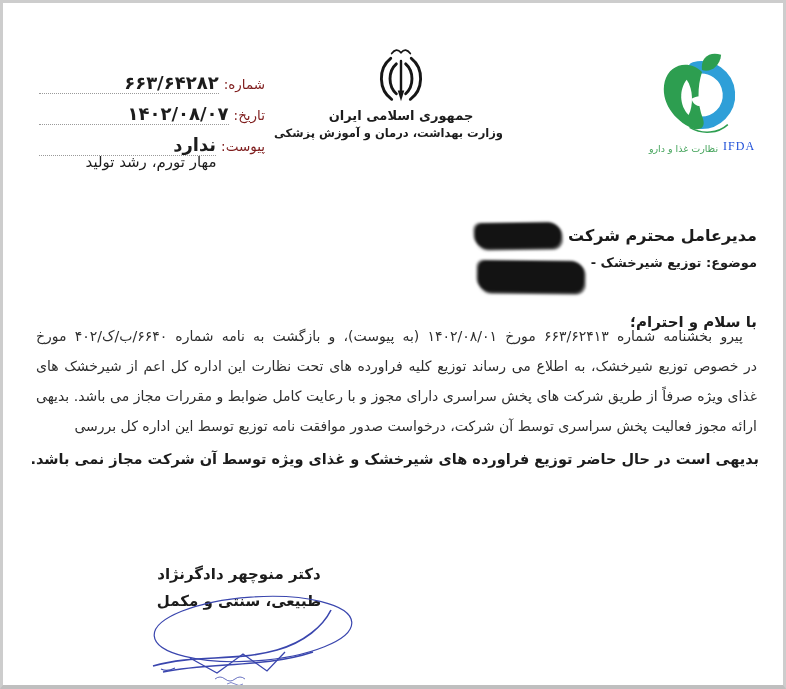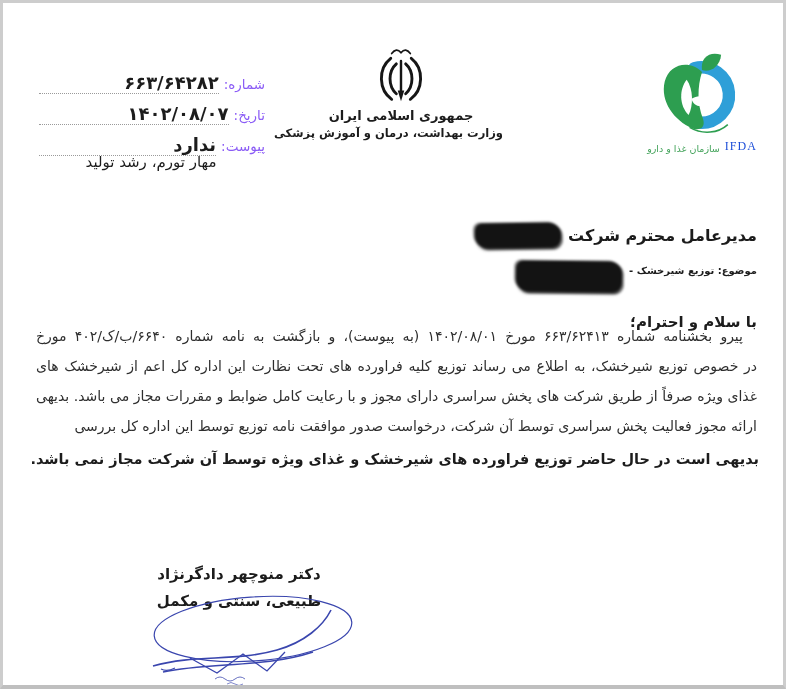--- a/index.html
+++ b/index.html
@@ -5,40 +5,40 @@
   html,body{margin:0;padding:0;background:#e9e9e9;}
   .page{
     position:relative; width:786px; height:689px; box-sizing:border-box;
     background:#ffffff; overflow:hidden;
     border:3px solid #cdcdcd; border-bottom:4px solid #bfbfbf;
     font-family:"DejaVu Sans", sans-serif; color:#1c1c1c;
   }
   
   .meta{position:absolute; top:60px; left:34px; width:228px; direction:rtl;}
   .meta-row{display:flex; align-items:flex-end; height:31px;}
-  .meta-label{font-size:13.5px; color:#8b5cf6; white-space:nowrap; padding-bottom:2px;}
+  .meta-label{font-size:13.5px; color:#7f1d1d; white-space:nowrap; padding-bottom:2px;}
   .meta-leader{flex:1; border-bottom:1.5px dotted #9a9a9a; margin-left:2px; margin-right:5px;
     text-align:right; font-weight:bold; font-size:18px; line-height:20px; white-space:nowrap;}
   .slogan{position:absolute; top:150px; left:34px; width:228px; text-align:center;
     font-weight:normal; font-size:15px; direction:rtl;}
   
   .emblem{position:absolute; top:42px; left:296px; width:204px; text-align:center;}
   .emblem svg{display:block; margin:0 auto;}
   .emblem-country{font-size:13px; font-weight:bold; margin-top:1px; direction:rtl;}
   .emblem-ministry{font-size:11.5px; font-weight:bold; margin-top:3px; direction:rtl; white-space:nowrap;}
   
   .ifda{position:absolute; top:48px; left:628px; width:142px; text-align:center;}
   .ifda-caption{display:flex; direction:ltr; justify-content:center; align-items:flex-end; gap:5px; margin-top:-2px;}
   .ifda-fa{font-size:9.5px; color:#43a35a; direction:rtl; white-space:nowrap;}
   .ifda-en{font-size:12px; color:#1d4ed8; letter-spacing:1px; font-family:"Liberation Serif", serif;}
   
   .addressee{position:absolute; top:220px; right:26px; direction:rtl; display:flex; align-items:center; gap:7px;
     font-weight:bold; font-size:16px;}
-  .subject{position:absolute; top:252px; right:26px; direction:rtl; display:flex; align-items:center; gap:7px;
-    font-weight:bold; font-size:10px;}
+  .subject{position:absolute; top:252px; right:26px; direction:rtl; display:flex; gap:7px;
+    font-weight:bold; font-size:13px;}
   .salutation{position:absolute; top:310px; right:26px; direction:rtl; font-weight:bold; font-size:15px;}
   .redaction{display:inline-block; background:#131313; filter:blur(0.8px);
     border-radius:7px 12px 9px 13px; transform:rotate(-0.8deg);
     box-shadow:2px 2px 0 0 rgba(20,20,20,.55), -2px -1px 0 0 rgba(25,25,25,.5), 0 3px 2px -1px rgba(40,40,40,.6);}
   .redaction.r1{width:86px; height:25px;}
   .redaction.r2{width:106px; height:31px; transform:translateY(6px) rotate(0.6deg);}
   
   .body{position:absolute; top:318px; right:26px; left:33px; direction:rtl;
     font-size:14px; color:#2e2e2e;}
   .body .bline{height:30px; line-height:30px; overflow:hidden;
@@ -91,21 +91,21 @@
   <div class="ifda">
     <svg width="108" height="86" viewBox="0 0 110 90">
       <path d="M52 75 A29 29 0 1 0 47 18" fill="none" stroke="#2e9fd8" stroke-width="13" stroke-linecap="round"></path>
       <path d="M55 22 C42 9 21 13 16 32 C11 53 26 73 45 81 C53 84 59 80 56 71 C50 55 50 38 55 22 Z" fill="#2d9e50"></path>
       <path d="M55 20 C53 6 64 0 75 4 C74 16 64 23 55 20 Z" fill="#2d9e50"></path>
       <path d="M39 30 C31 40 31 57 41 67 C46 57 46 40 39 30 Z" fill="#ffffff"></path>
       <path d="M44 50 C52 45 59 47 61 55 C54 60 46 58 44 50 Z" fill="#ffffff"></path>
       <path d="M42 80 C56 88 72 86 82 77" fill="none" stroke="#2d9e50" stroke-width="1.6"></path>
     </svg>
     <div class="ifda-caption">
-      <span class="ifda-fa">سازمان غذا و دارو</span>
+      <span class="ifda-fa">نظارت غذا و دارو</span>
       <span class="ifda-en">IFDA</span>
     </div>
   </div>
 
   <div class="addressee">
     <span>مدیرعامل محترم شرکت</span>
     <span class="redaction r1"></span>
   </div>
   <div class="subject">
     <span>موضوع: توزیع شیرخشک -</span>

